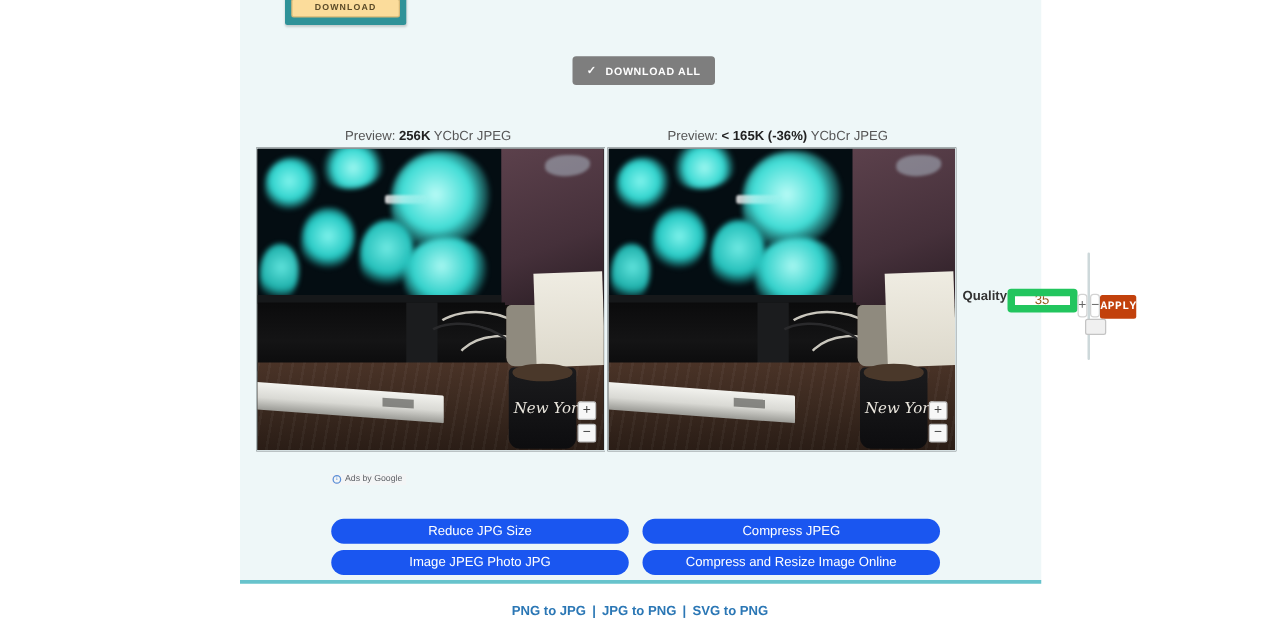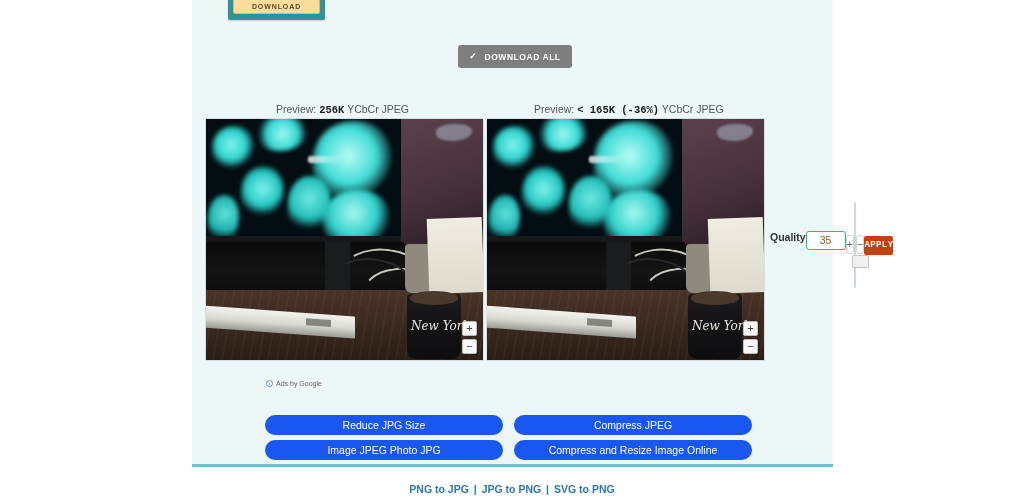--- a/index.html
+++ b/index.html
@@ -68,21 +68,21 @@
   #download-all .chk { font-size: 9px; line-height: 1; }
 
   
   .img-label {
     position: absolute;
     top: 103px;
     font-size: 10.5px;
     color: #555555;
     white-space: nowrap;
   }
-  .img-label b { color: #222222; font-weight: bold; font-family: Liberation Mono, monospace; }
+  .img-label b { color: #222222; font-weight: bold; }
   #label-original { left: 276px; }
   #label-preview  { left: 534px; }
 
   
   .pane {
     position: absolute;
     top: 118px;
     width: 279px; height: 243px;
     border: 1px solid #d4dfe1;
     background: #000;
@@ -195,22 +195,22 @@
     position: absolute;
     left: 770px; top: 116px;
     width: 58px; height: 248px;
     display: flex; flex-direction: row; align-items: center;
   }
   #quality-title {
     font-size: 10.5px; font-weight: bold; color: #333;
     margin-bottom: 6px;
   }
   #quality-input {
-    width: 40px; height: 19px;
-    border: 1px solid #22c55e; border-radius: 3px;
+    width: 56px; height: 19px;
+    border: 6px solid #22c55e; border-radius: 3px;
     background: #ffffff;
     text-align: center;
     font-size: 10.5px; color: #96591e;
     font-family: "Liberation Sans", sans-serif;
     padding: 0;
   }
   .stepper {
     width: 20px; height: 19px;
     margin-top: 9px;
     background: #ffffff;

